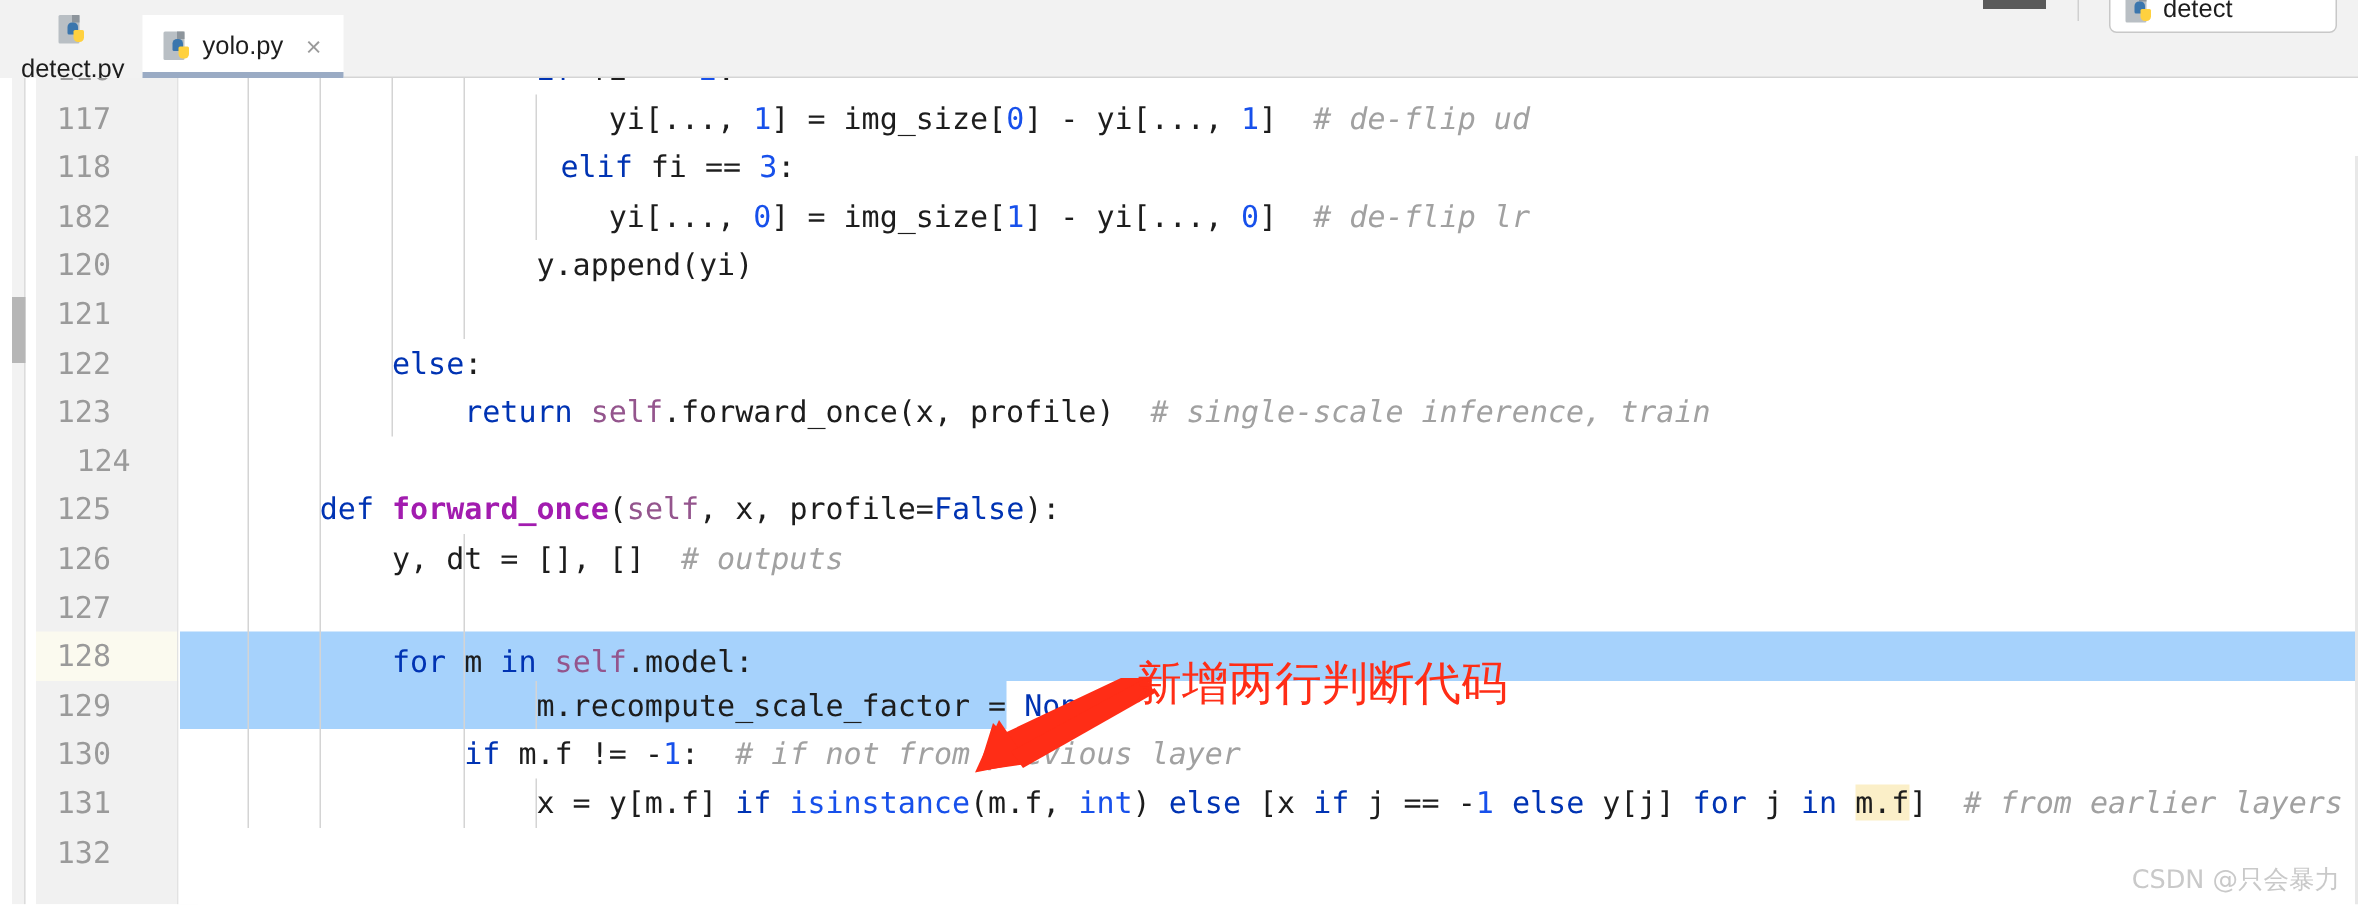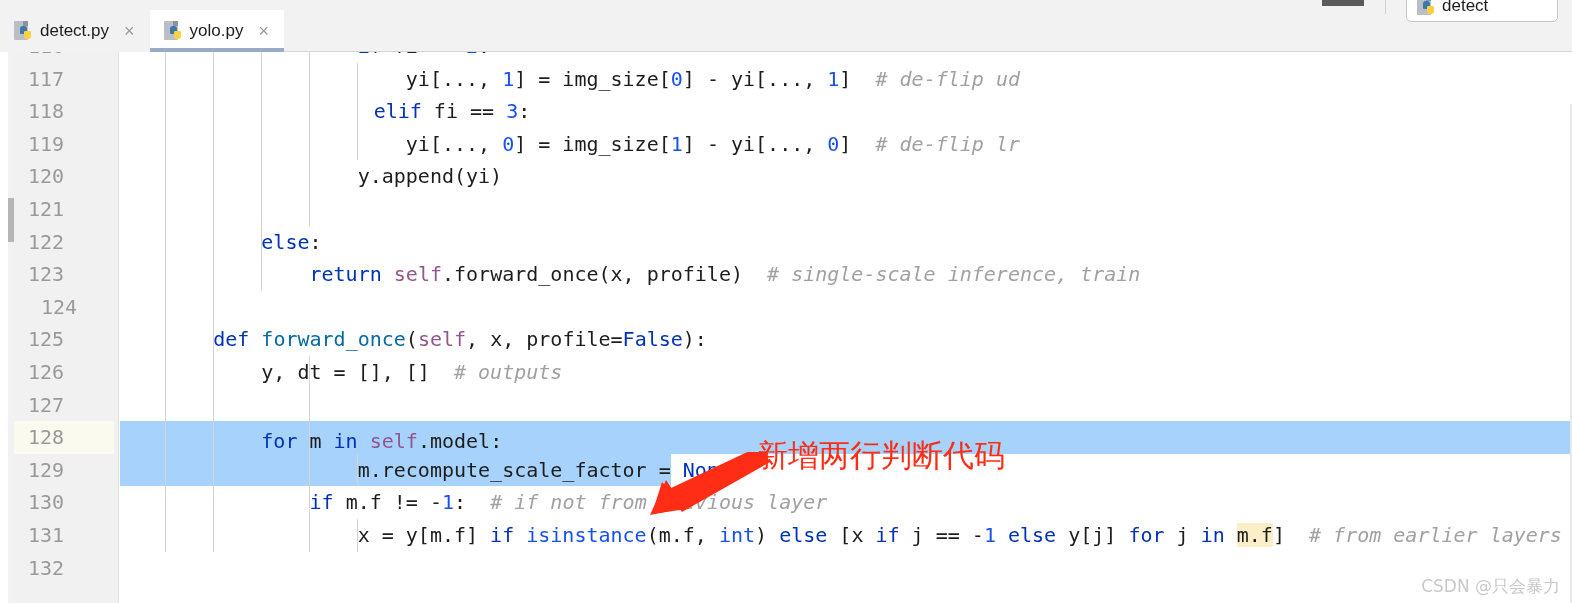--- a/index.html
+++ b/index.html
@@ -20,21 +20,21 @@
     position: absolute; left: 0; top: 10px; height: 42px; width: 1290px;
     display: flex; align-items: stretch;
   }
   .tab {
     display: flex; align-items: center; gap: 7px;
     padding: 0 12px 0 14px; height: 42px;
     font-family: "Liberation Sans", sans-serif;
     font-size: 17px; color: #1d1d1d;
     position: relative; cursor: default;
   }
-  .tab.inactive { background: #f2f2f2; }
+  .tab.inactive { background: #f2f2f2; flex-direction: column; }
   .tab.active { background: #ffffff; }
   .tab.active::after {
     content: ""; position: absolute; left: 0; right: 0; bottom: 0;
     height: 4px; background: #9aabc4;
   }
   .tab .tabname { white-space: nowrap; }
   .tab .closex {
     font-family: "Liberation Sans", sans-serif;
     font-size: 18px; color: #9a9a9a; line-height: 1;
     margin-left: 5px; padding: 2px 3px;
@@ -92,21 +92,21 @@
     position: absolute; left: 8px; top: 0; width: 9px; height: 551px;
     background: #f2f2f2; border-right: 1px solid #dcdcdc;
   }
   #left-thumb {
     position: absolute; left: 8px; top: 146px; width: 9px; height: 44px;
     background: #b6b6b6;
   }
 
   
   #gutter {
-    position: absolute; left: 14px; top: 0; width: 108px; height: 551px;
+    position: absolute; left: 24px; top: 0; width: 108px; height: 551px;
     background: #f1f1f1;
   }
   #gutter-edge {
     position: absolute; left: 118px; top: 0; width: 1px; height: 551px;
     background: #e2e2e2;
   }
   .lnum {
     position: absolute; right: 58px; width: 60px; text-align: right;
     font-size: 20px; color: #9a9a9a; line-height: 32.6px; height: 32.6px;
   }
@@ -141,21 +141,21 @@
   .selband { position: absolute; height: 32.6px; background: #a6d2fc; }
 
   
   .iguide { position: absolute; width: 1px; background: #d4d4d4; }
 
   
   .kw   { color: #0033b3; }
   .num  { color: #1750eb; }
   .cmt  { color: #a1a1a1; font-style: italic; }
   .self { color: #94558d; }
-  .fn   { color: #0369a1; }
+  .fn   { color: #a21caf; font-weight: bold; }
   .bi   { color: #1750eb; }
   .id   { color: #1d1d1d; }
   .hlid { background: #fbefc8; }
 
   
   #annot-text {
     position: absolute; left: 757px; top: 383px;
     font-family: "DejaVu Sans", sans-serif;
     font-size: 31px; color: #ff2d16; white-space: nowrap;
     letter-spacing: 0px;
@@ -219,21 +219,21 @@
 <div id="editor">
   <div id="leftgap"></div>
   <div id="left-track"></div>
   <div id="left-thumb"></div>
 
   <div id="gutter">
       <div class="foldline" style="top: 124.7px; height: 228.2px;"></div>
       <div class="lnum" style="top: -22px;">116</div>
       <div class="lnum" style="top: 10.6px;">117</div>
       <div class="lnum" style="top: 43.2px; margin-left: 36px;">118</div>
-      <div class="lnum" style="top: 75.8px;">119</div>
+      <div class="lnum" style="top: 75.8px;">182</div>
       <div class="lnum" style="top: 108.4px;">120</div>
       <div class="fold" style="top: 115.7px;">
         <svg width="17" height="18" viewBox="0 0 17 18">
           <path d="M8.5 2.5 L13.5 7 V15.5 H3.5 V7 Z" fill="#fff" stroke="#c4c4c4"></path>
           <rect x="5.8" y="9" width="5.6" height="1.4" fill="#9d9d9d"></rect>
         </svg>
       </div>
       <div class="lnum" style="top: 141px;">121</div>
       <div class="fold" style="top: 148.3px;">
         <svg width="17" height="18" viewBox="0 0 17 18">

